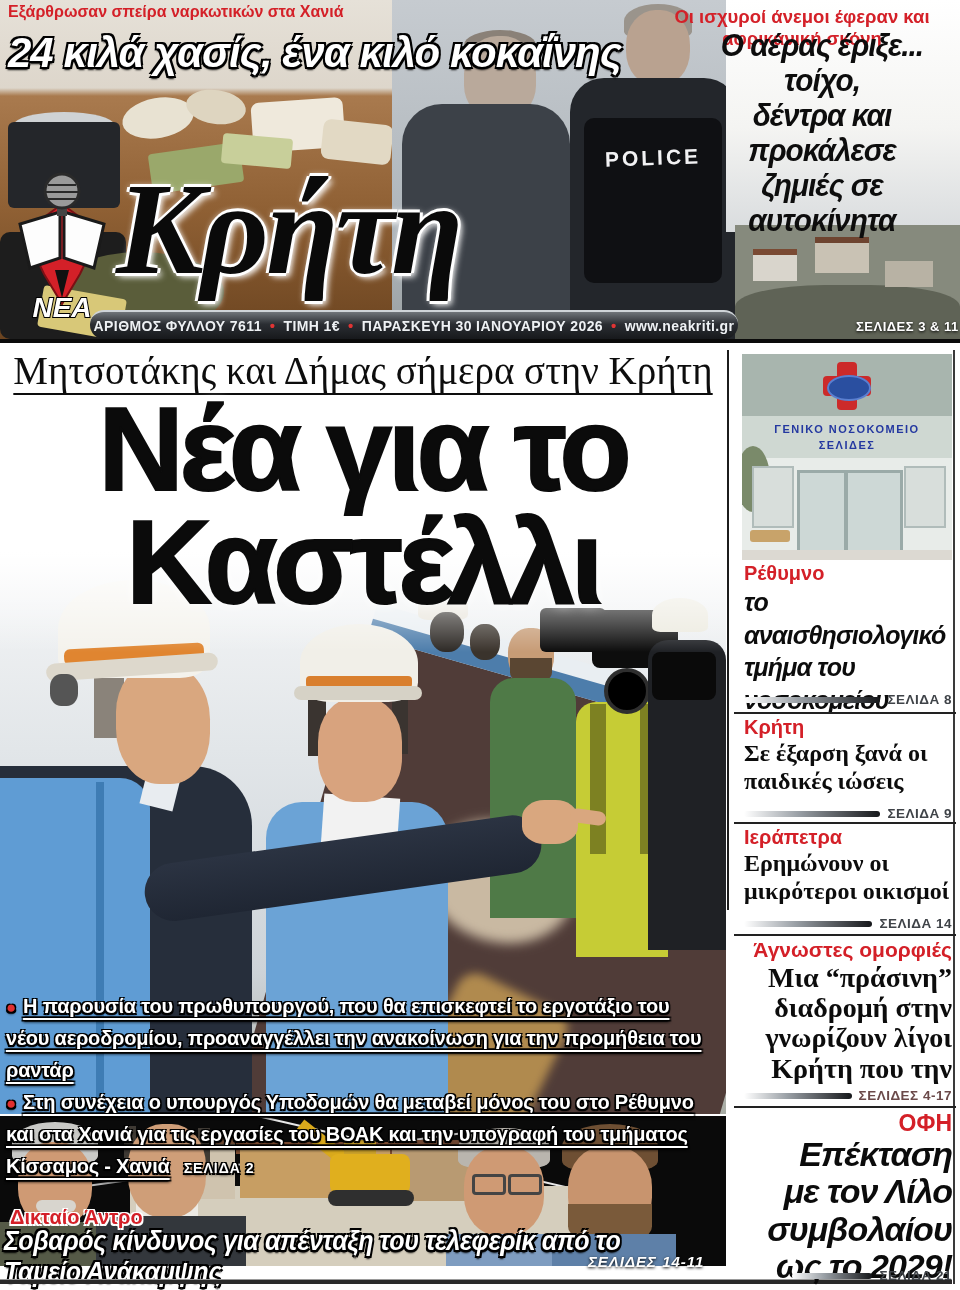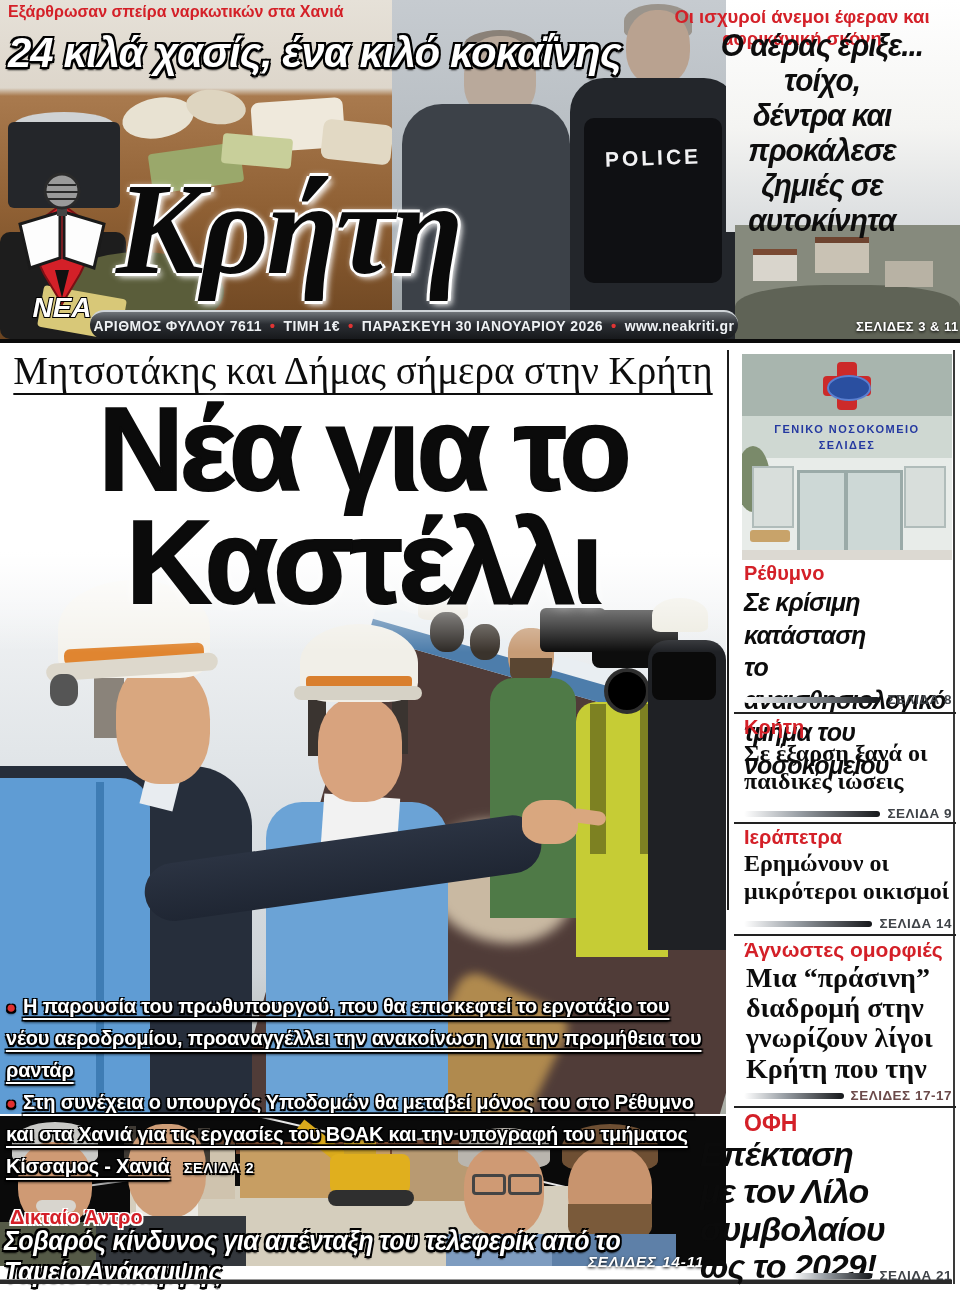--- a/index.html
+++ b/index.html
@@ -199,21 +199,21 @@
   .hosp-floor{left:0;top:196px;width:210px;height:10px;background:#dcd9d2;}
 
   .sb-label{font-size:20px;font-weight:700;color:#d42028;}
   .sb-h-sans{font-weight:900;font-size:25px;line-height:1.3;color:#0c0c0c;letter-spacing:-.8px;font-style:italic;}
   .sb-h-serif{font-family:"Liberation Serif",serif;font-weight:700;font-size:24px;line-height:1.15;color:#0c0c0c;}
   .ref-row{display:flex;align-items:center;width:208px;}
   .ref-bar{flex:1;height:6px;background:linear-gradient(90deg,#ffffff 0%,#9aa0a6 40%,#15171a 100%);
     border-radius:3px;margin-right:7px;}
   .ref-label{font-size:13.5px;font-weight:700;color:#3f4348;letter-spacing:.5px;white-space:nowrap;}
   .sb-hr{left:734px;width:222px;height:2px;background:#222;}
-  .right{text-align:left;}
+  .right{text-align:right;}
 
   .sb1-label{left:744px;top:562px;}
   .sb1-h{left:744px;top:586px;width:210px;}
   .sb1-ref{left:744px;top:692px;}
   .sb-hr1{top:712px;}
   .sb2-label{left:744px;top:716px;}
   .sb2-h{left:744px;top:740px;width:210px;}
   .sb2-ref{left:744px;top:806px;}
   .sb-hr2{top:822px;}
   .sb3-label{left:744px;top:826px;}
@@ -438,21 +438,20 @@
     <div class="shape hosp-win1"></div>
     <div class="shape hosp-win2"></div>
     <div class="shape hosp-glass"></div>
     <div class="shape hosp-glass-bar"></div>
     <div class="shape hosp-bench"></div>
     <div class="shape hosp-floor"></div>
   </div>
 
   <div class="abs sb-label sb1-label">Ρέθυμνο</div>
   <div class="abs sb-h-sans sb1-h">
-    <div>Σε κρίσιμη κατάσταση</div>
     <div>το αναισθησιολογικό</div>
     <div>τμήμα του νοσοκομείου</div>
   </div>
   <div class="abs ref-row sb1-ref">
     <div class="ref-bar"></div>
     <span class="ref-label">ΣΕΛΙΔΑ 8</span>
   </div>
   <div class="abs sb-hr sb-hr1"></div>
 
   <div class="abs sb-label sb2-label">Κρήτη</div>
@@ -479,21 +478,21 @@
 
   <div class="abs sb-label sb4-label right">Άγνωστες ομορφιές</div>
   <div class="abs sb-h-serif sb4-h right">
     <div>Μια “πράσινη”</div>
     <div>διαδρομή στην</div>
     <div>γνωρίζουν λίγοι</div>
     <div>Κρήτη που την</div>
   </div>
   <div class="abs ref-row sb4-ref">
     <div class="ref-bar"></div>
-    <span class="ref-label">ΣΕΛΙΔΕΣ 17-17</span>
+    <span class="ref-label">ΣΕΛΙΔΕΣ 4-17</span>
   </div>
   <div class="abs sb-hr sb-hr4"></div>
 
   <div class="abs sb-label sb5-label right">ΟΦΗ</div>
   <div class="abs sb5-h right">
     <div>Επέκταση</div>
     <div>με τον Λίλο</div>
     <div>συμβολαίου</div>
     <div>ως το 2029!</div>
   </div>

